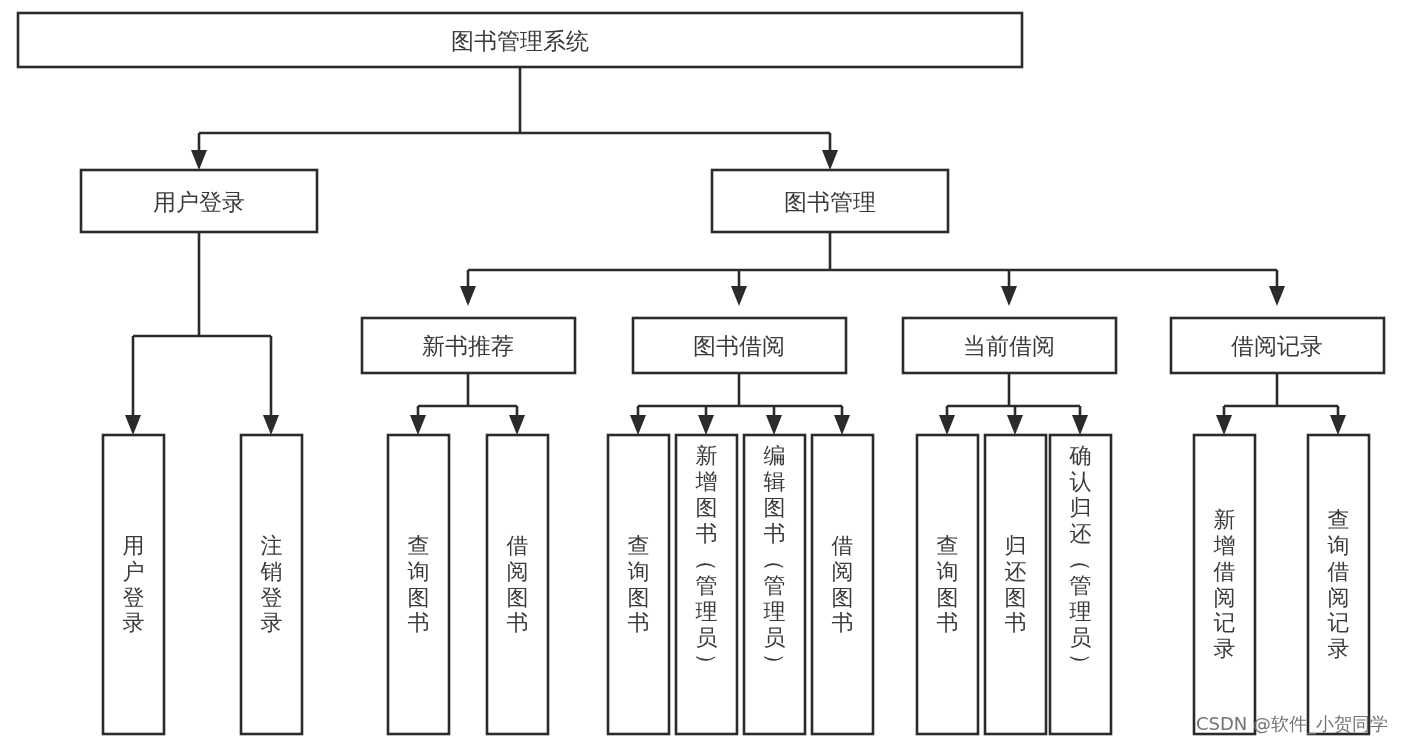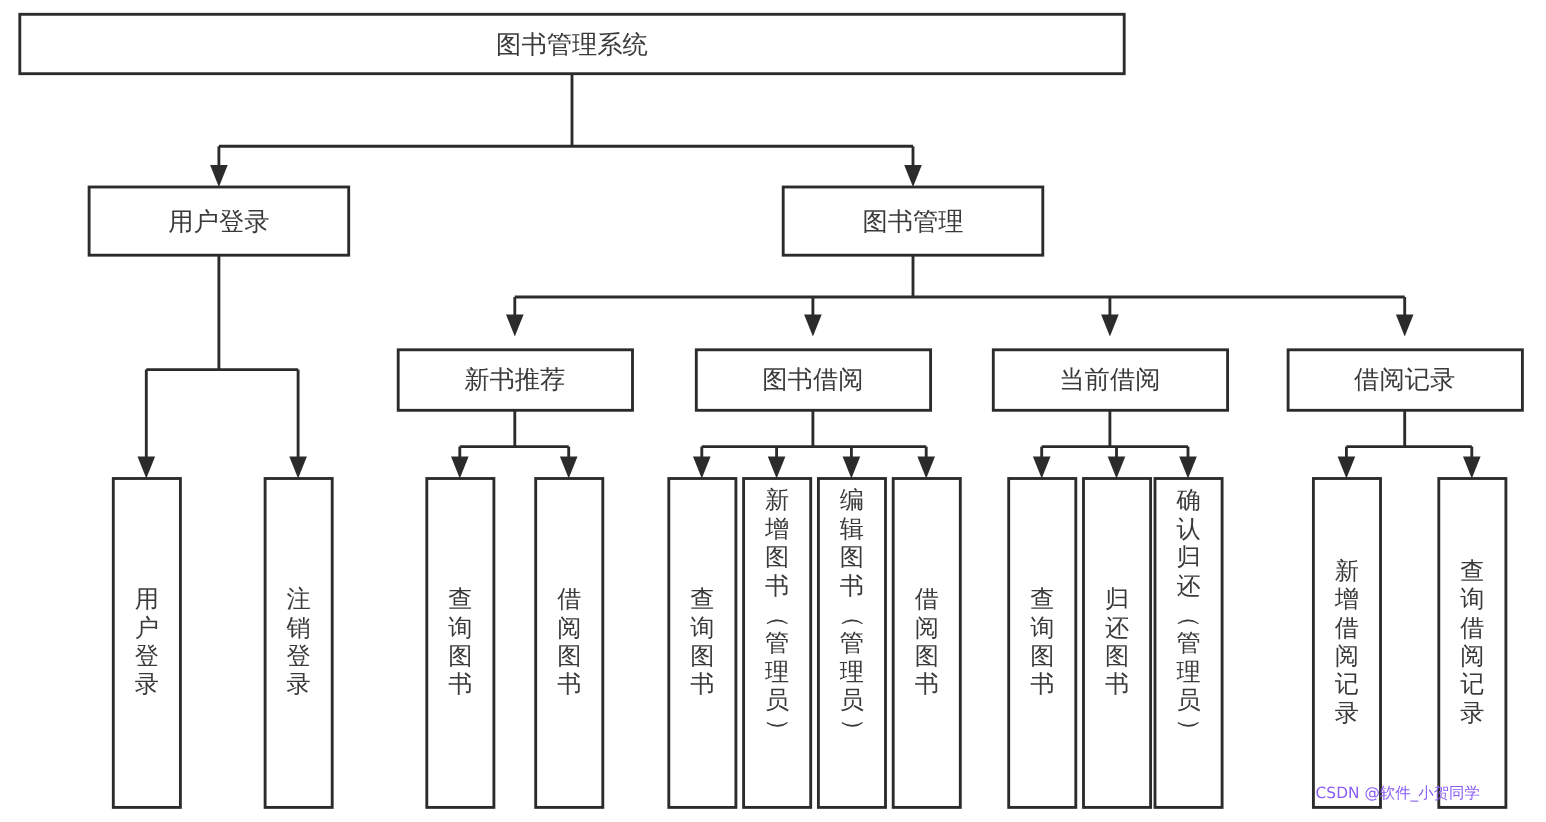--- a/index.html
+++ b/index.html
@@ -75,22 +75,22 @@
   .leaf-label span {
     display: block;
   }
   .leaf-label span.paren {
     transform: rotate(90deg);
     display: block;
   }
   .watermark {
     position: absolute;
     font-family: "DejaVu Sans", "Liberation Sans", sans-serif;
-    font-size: 14px;
-    color: #8b5cf6;
+    font-size: 18px;
+    color: #737373;
     white-space: nowrap;
     pointer-events: none;
   }
 </style>
 </head>
 <body>
 
 <div id="diagram-root">
 
   <svg class="diagram-canvas" viewBox="0 0 1405 747" xmlns="http://www.w3.org/2000/svg">

